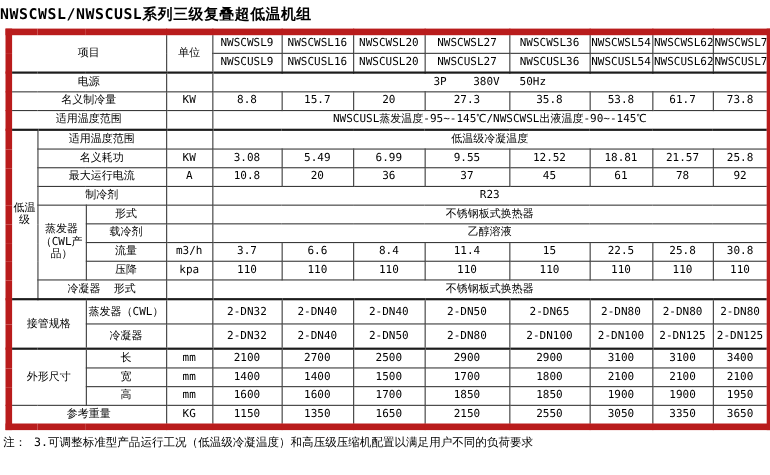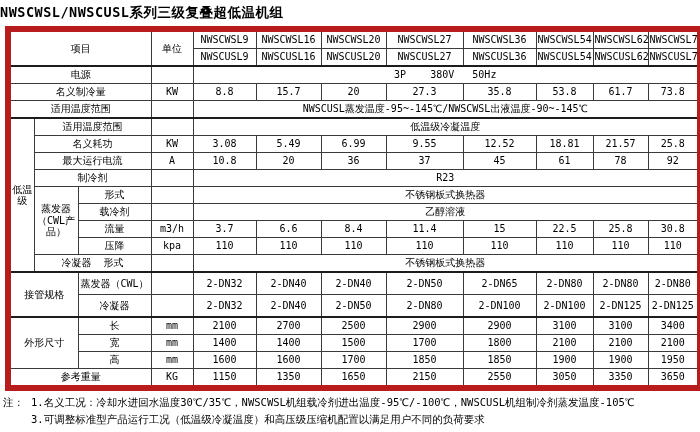--- a/index.html
+++ b/index.html
@@ -260,17 +260,16 @@
           <td class="val">3050</td>
           <td class="val">3350</td>
           <td class="val">3650</td>
         </tr>
       </tbody>
   </table>
 
   <div class="notes">
     <div class="prefix">注：</div>
     <div class="items">
-      <div>1.名义工况：冷却水进回水温度30℃/35℃，NWSCWSL机组载冷剂进出温度-95℃/-100℃，NWSCUSL机组制冷剂蒸发温度-105℃</div>
       <div>3.可调整标准型产品运行工况（低温级冷凝温度）和高压级压缩机配置以满足用户不同的负荷要求</div>
     </div>
   </div>
 </div>
 
 </body></html>

